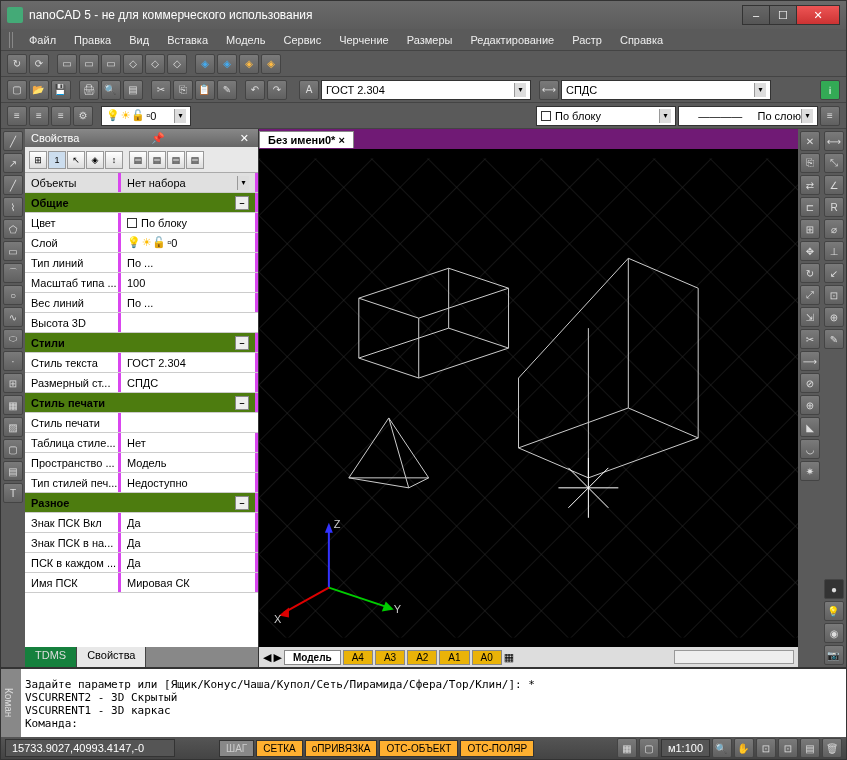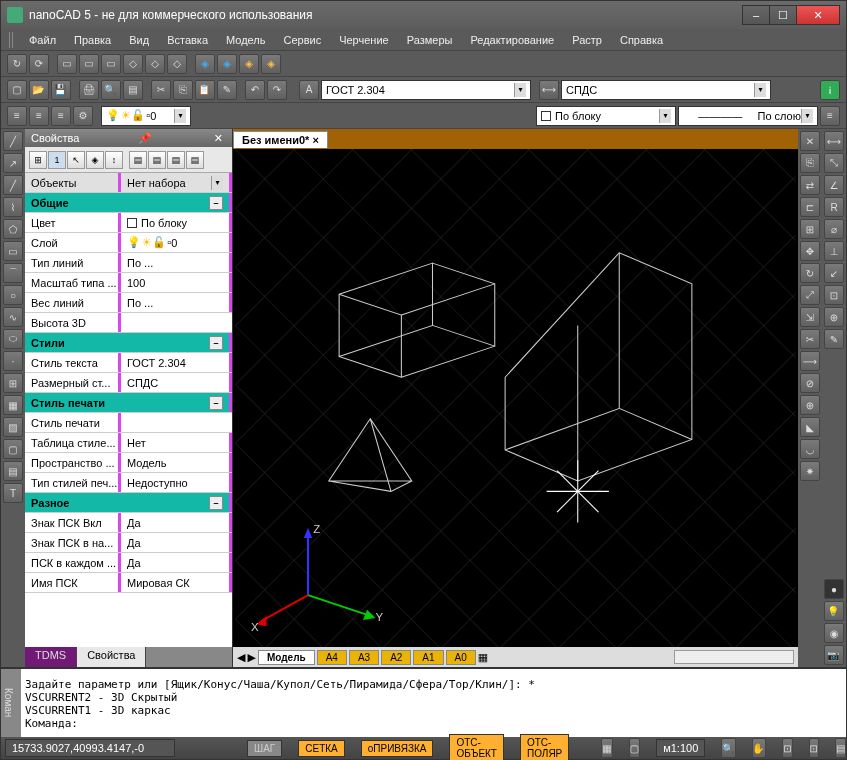--- a/index.html
+++ b/index.html
@@ -18,49 +18,49 @@
 .tbtn { width: 20px; height: 20px; background: linear-gradient(#7a7a7a,#606060); border: 1px solid #444; border-radius: 2px; display: flex; align-items: center; justify-content: center; cursor: pointer; font-size:10px; color:#ddd;}
 .sep { width: 4px; }
 .bigsep { width: 8px; }
 .combo { height: 20px; background: #fff; border: 1px solid #333; flex: 0 0 auto; padding: 1px 4px; color: #000; display:flex; align-items:center;}
 .combo.long { width: 210px; }
 .combo.med { width: 140px; }
 .combo.small { width: 90px; }
 .droparrow{width:12px;height:14px;background:#ddd;border-left:1px solid #999;margin-left:auto;text-align:center;font-size:8px;line-height:14px;}
 .mainarea { flex: 1; display: flex; overflow: hidden; }
 .vtoolbar { width: 24px; background: #5a5a5a; display: flex; flex-direction: column; gap: 2px; padding: 2px; }
-.leftpanel { width: 208px; background: #e8e8e8; display: flex; flex-direction: column; border-right:1px solid #333;}
+.leftpanel { width: 234px; background: #e8e8e8; display: flex; flex-direction: column; border-right:1px solid #333;}
 .panelhdr { height: 18px; background: linear-gradient(#888,#666); color: #fff; padding: 2px 6px; display:flex; align-items:center; font-size:11px;}
 .panelhdr .x { margin-left: auto; cursor: pointer; padding:0 3px;}
 .paneltools { height: 26px; background: #e8e8e8; display: flex; align-items: center; gap: 1px; padding: 2px 4px; border-bottom:1px solid #aaa;}
 .ptbtn { width: 18px; height: 18px; border: 1px solid #999; background: linear-gradient(#fff,#ddd); cursor:pointer; display:flex;align-items:center;justify-content:center; font-size:9px;}
 .ptbtn.active{background:#cde;}
 .propgrid { flex: 1; overflow: auto; background: #fff; }
 .prow { display: flex; height: 20px; border-bottom: 1px solid #ccc; }
 .prow.hdr { background: #e0e0e0; }
-.prow.section { background: #14b8a6; font-weight: bold; }
+.prow.section { background: #4d7c0f; font-weight: bold; }
 .pcell { padding: 2px 6px; border-right: 3px solid #d946ef; display:flex; align-items:center; overflow:hidden; white-space:nowrap;}
 .pcell.k { width: 96px; }
 .pcell.v { flex: 1; }
 .pcell .sq{width:10px;height:10px;border:1px solid #333;background:#fff;margin-right:4px;}
 .sectbtn{margin-left:auto;width:14px;height:14px;border:1px solid #888;background:#eee;text-align:center;line-height:12px;font-size:9px;cursor:pointer;}
 .paneltabs { height: 20px; background: #888; display: flex; }
-.ptab { padding: 2px 10px; background: #701a75; color: #ddd; border-right:1px solid #444; cursor:pointer;}
+.ptab { padding: 2px 10px; background: #15803d; color: #ddd; border-right:1px solid #444; cursor:pointer;}
 .ptab.active { background: #e8e8e8; color: #000; }
 .viewport { flex: 1; display: flex; flex-direction: column; background: #000; }
-.vptab { height: 20px; background: #a16207; display: flex; align-items: center;}
+.vptab { height: 20px; background: #701a75; display: flex; align-items: center;}
 .vptabi { padding: 2px 8px; background: #fff; border: 1px solid #888; border-bottom:none; font-weight:bold;}
 .canvas { flex: 1; background: #000; position: relative; overflow:hidden;}
 .vpfooter { height: 20px; background: #ddd; display: flex; align-items: center; padding: 0 4px; gap:2px;}
 .vptab2{padding:1px 8px;background:#eab308;border:1px solid #888;font-size:10px;cursor:pointer;}
 .vptab2.active{background:#fff;font-weight:bold;}
 .cmdarea { height: 70px; background: #fff; border-top: 2px solid #333; display:flex;}
 .cmdlabel{width:20px;background:#888;color:#ddd;writing-mode:vertical-lr;text-align:center;padding:4px 2px;font-size:10px;}
 .cmdtext{flex:1;padding:9px 4px;font-family:monospace;font-size:11px;overflow:hidden;white-space:pre;}
-.statusbar { height: 22px; background: linear-gradient(#555,#444); display: flex; align-items: center; color: #fff; padding: 0 4px; gap: 16px; font-size:11px;}
+.statusbar { height: 22px; background: linear-gradient(#555,#444); display: flex; align-items: center; color: #fff; padding: 0 4px; gap: 2px; font-size:11px;}
 .stcell{padding:2px 6px;border:1px solid #333;background:#555;}
 .stbtn{padding:2px 6px;background:#ffb030;color:#000;border:1px solid #333;cursor:pointer;font-size:10px;}
 .stbtn.off{background:#888;color:#ccc;}
 .lyricons{display:flex;gap:1px;}
 .lyricons span{font-size:11px;}
 </style>
 </head>
 <body>
 
 <div class="window">

